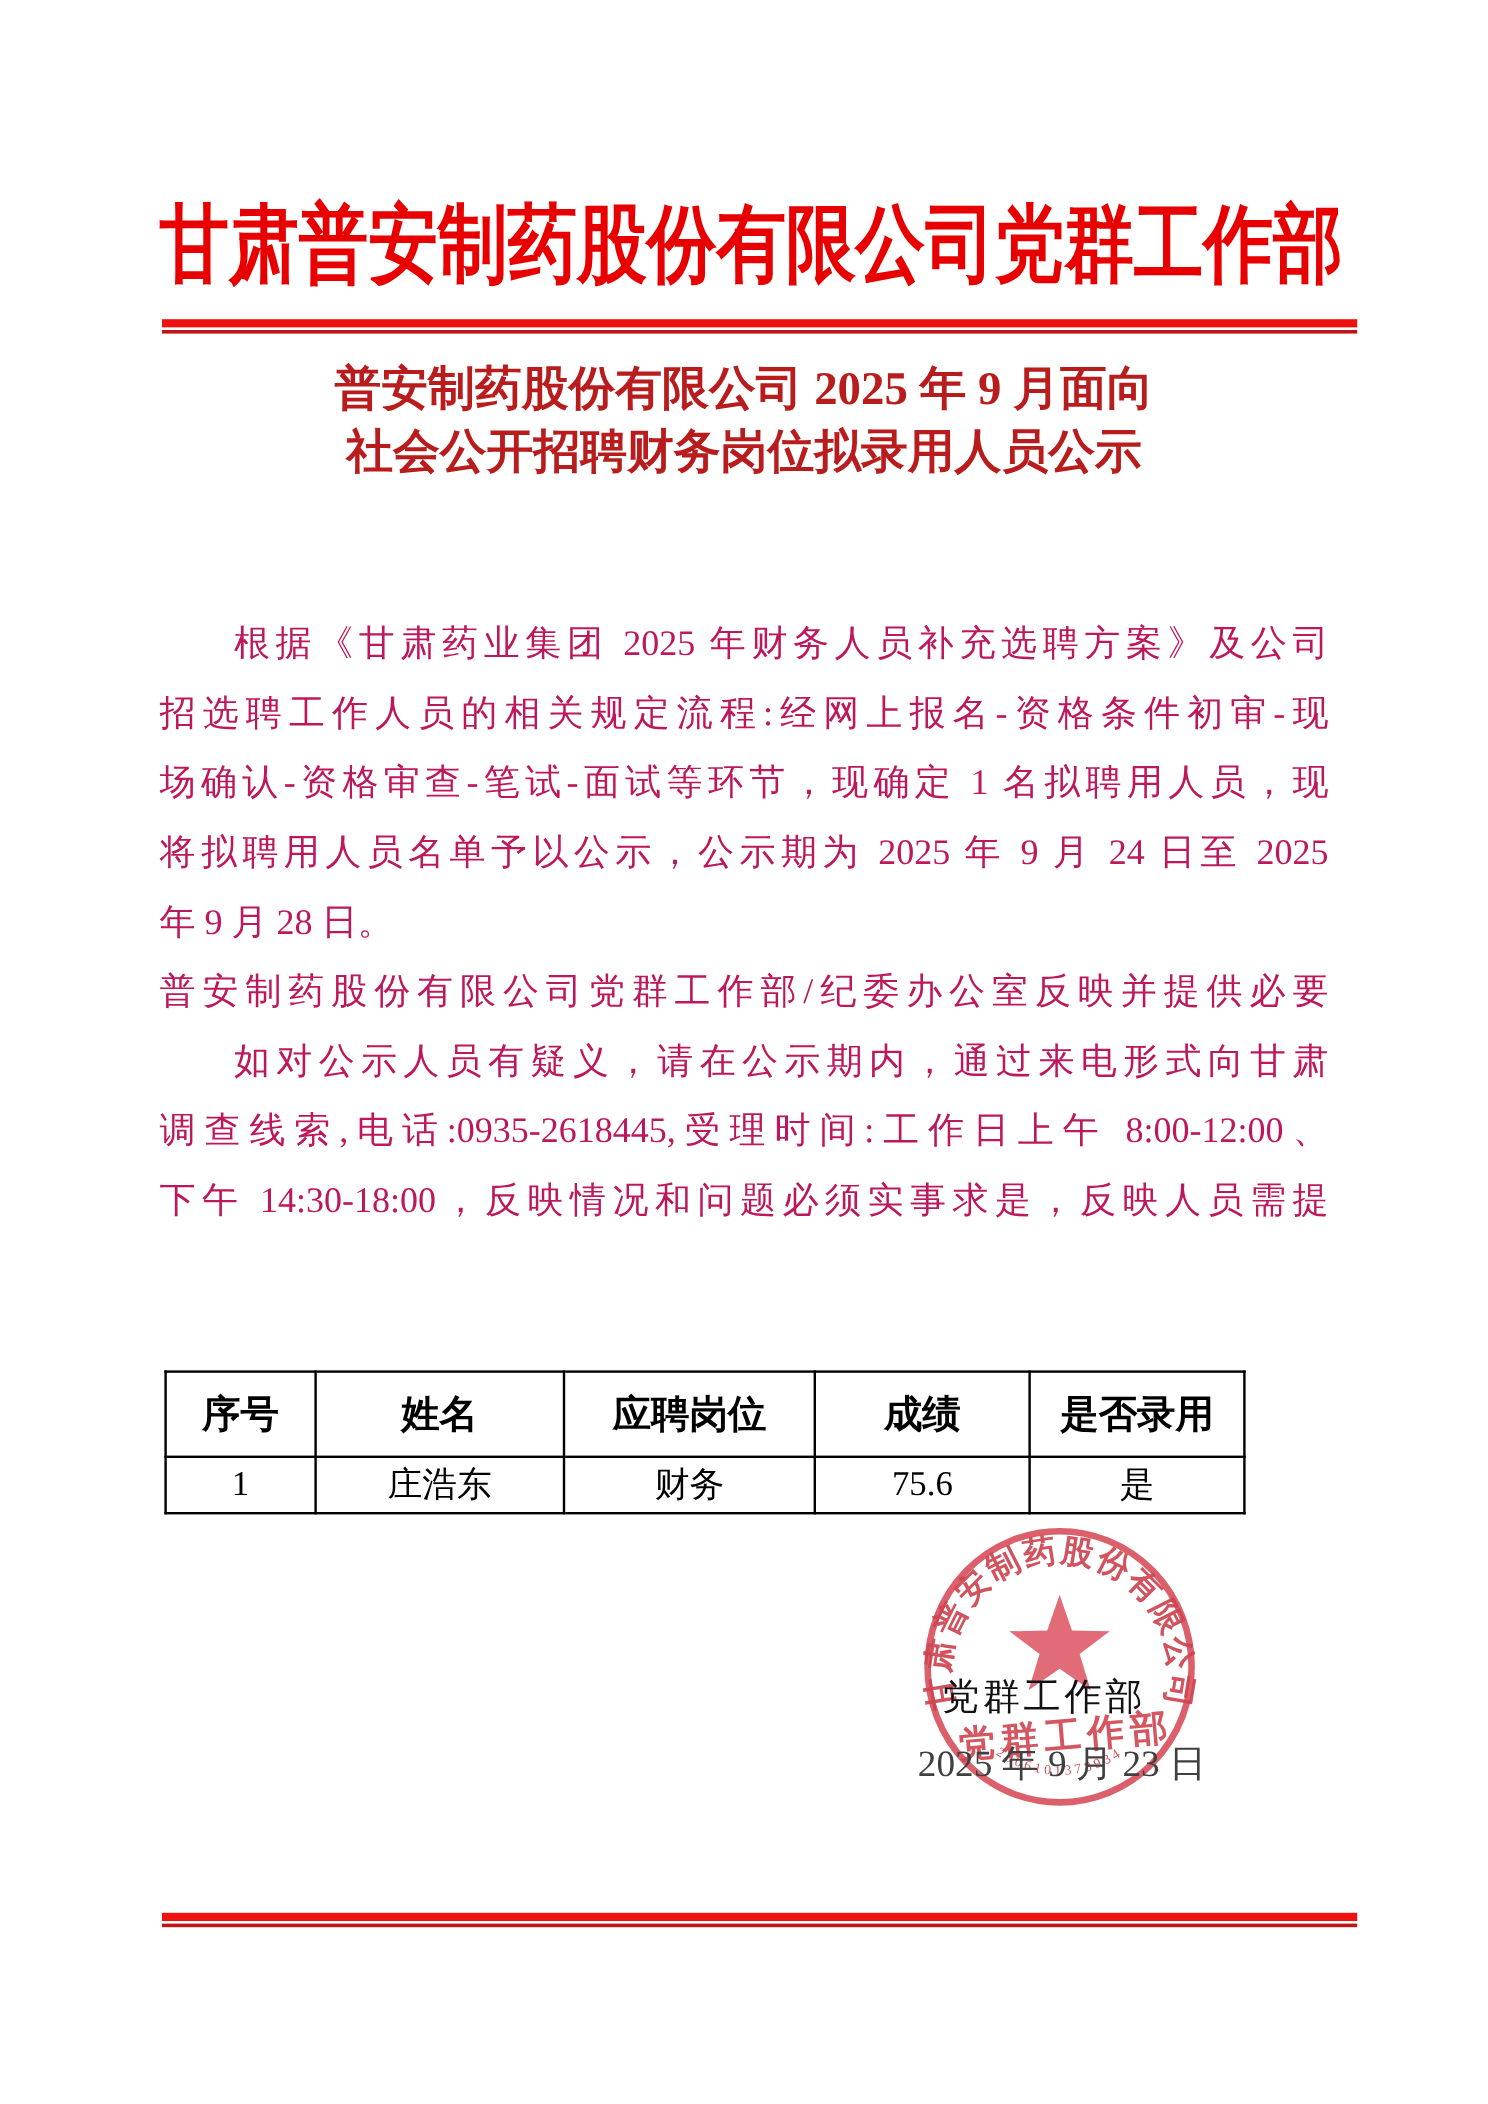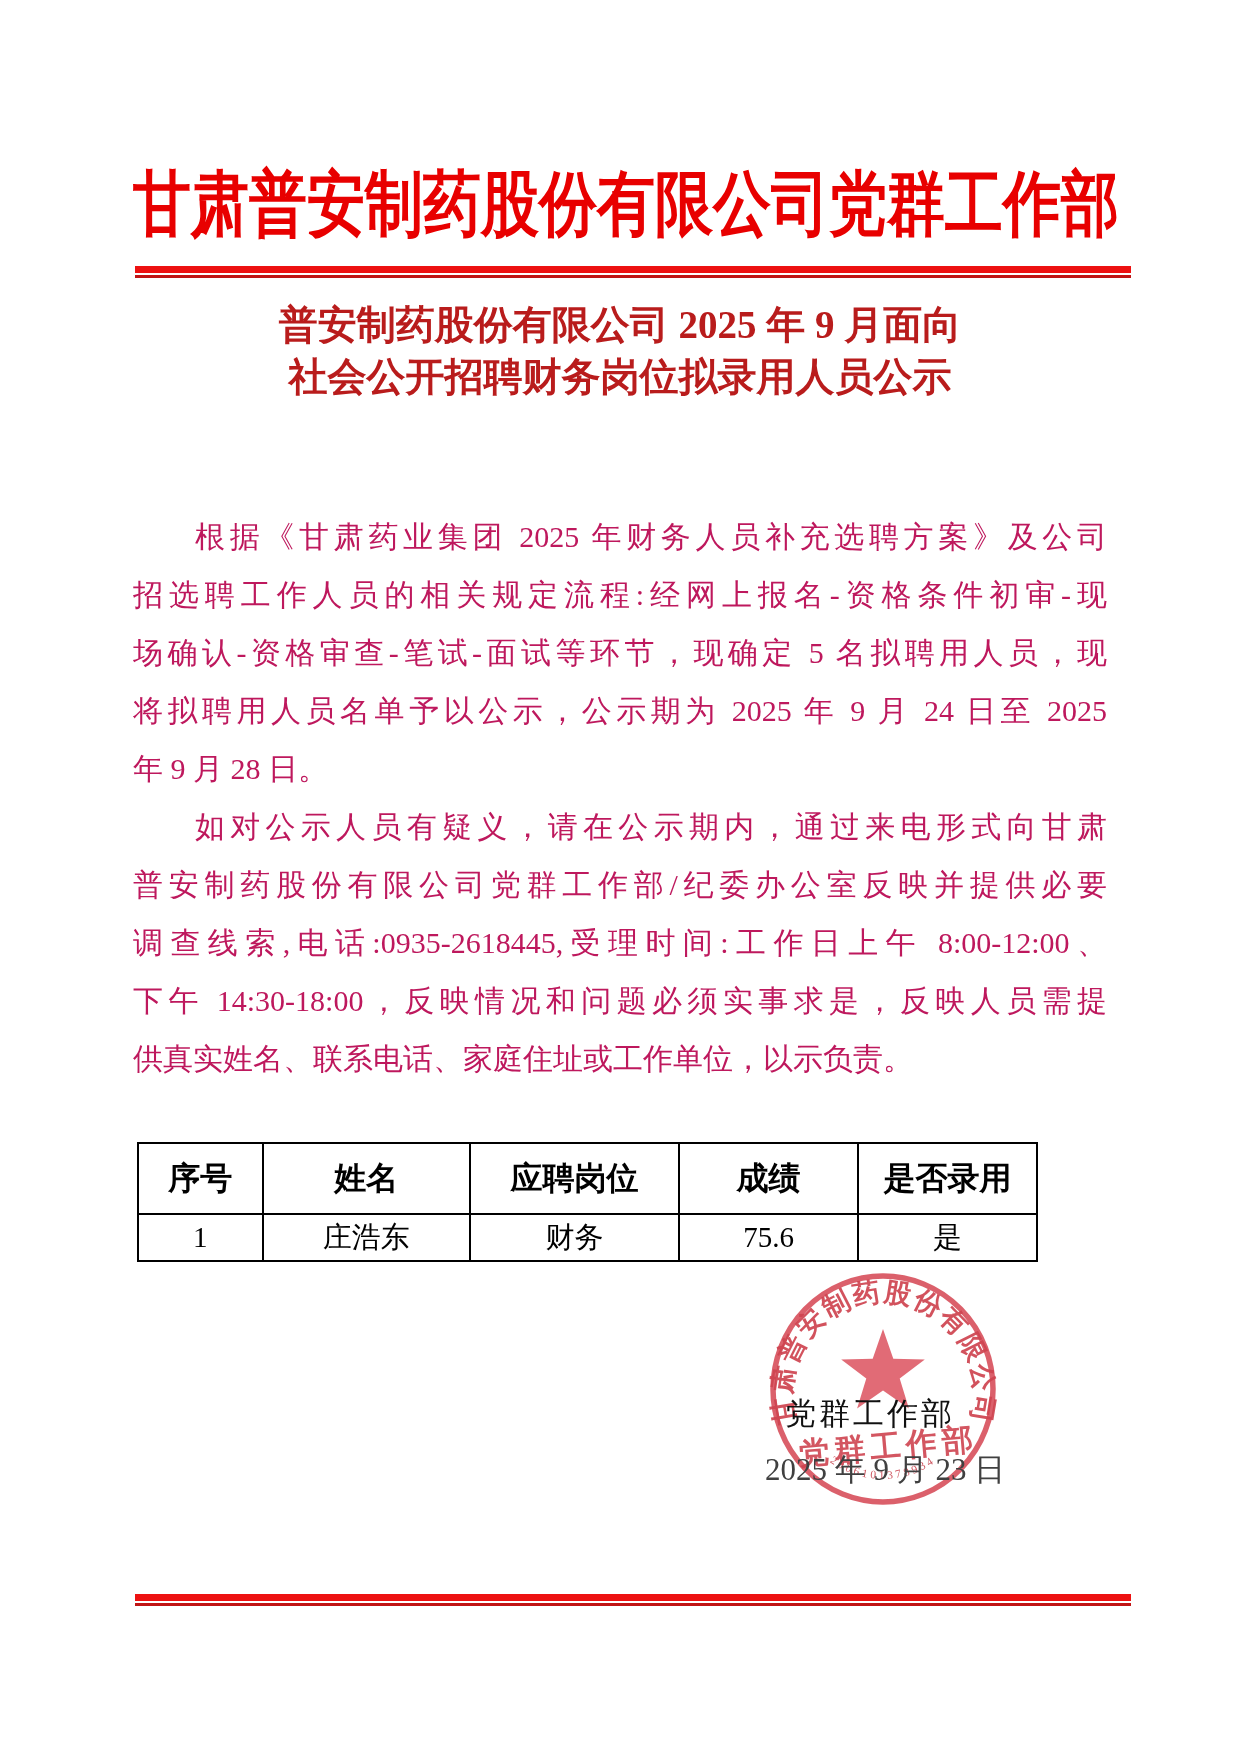--- a/index.html
+++ b/index.html
@@ -89,28 +89,27 @@
   </div>
 
   <div class="doc-title">
     <div>普安制药股份有限公司 2025 年 9 月面向</div>
     <div>社会公开招聘财务岗位拟录用人员公示</div>
   </div>
 
   <div class="body-text">
     <div class="body-line indent">根据《甘肃药业集团 2025 年财务人员补充选聘方案》及公司</div>
     <div class="body-line">招选聘工作人员的相关规定流程:经网上报名-资格条件初审-现</div>
-    <div class="body-line">场确认-资格审查-笔试-面试等环节，现确定 5 名拟聘用人员，现</div>
+    <div class="body-line">场确认-资格审查-笔试-面试等环节，现确定 1 名拟聘用人员，现</div>
     <div class="body-line">将拟聘用人员名单予以公示，公示期为 2025 年 9 月 24 日至 2025</div>
     <div class="body-line last">年 9 月 28 日。</div>
+    <div class="body-line">普安制药股份有限公司党群工作部/纪委办公室反映并提供必要</div>
     <div class="body-line indent">如对公示人员有疑义，请在公示期内，通过来电形式向甘肃</div>
-    <div class="body-line">普安制药股份有限公司党群工作部/纪委办公室反映并提供必要</div>
     <div class="body-line">调查线索,电话:0935-2618445,受理时间:工作日上午 8:00-12:00、</div>
     <div class="body-line">下午 14:30-18:00，反映情况和问题必须实事求是，反映人员需提</div>
-    <div class="body-line last">供真实姓名、联系电话、家庭住址或工作单位，以示负责。</div>
   </div>
 
   <table class="roster-table">
     <tbody>
       <tr class="hdr">
         <td class="c1">序号</td>
         <td class="c2">姓名</td>
         <td class="c3">应聘岗位</td>
         <td class="c4">成绩</td>
         <td class="c5">是否录用</td>

